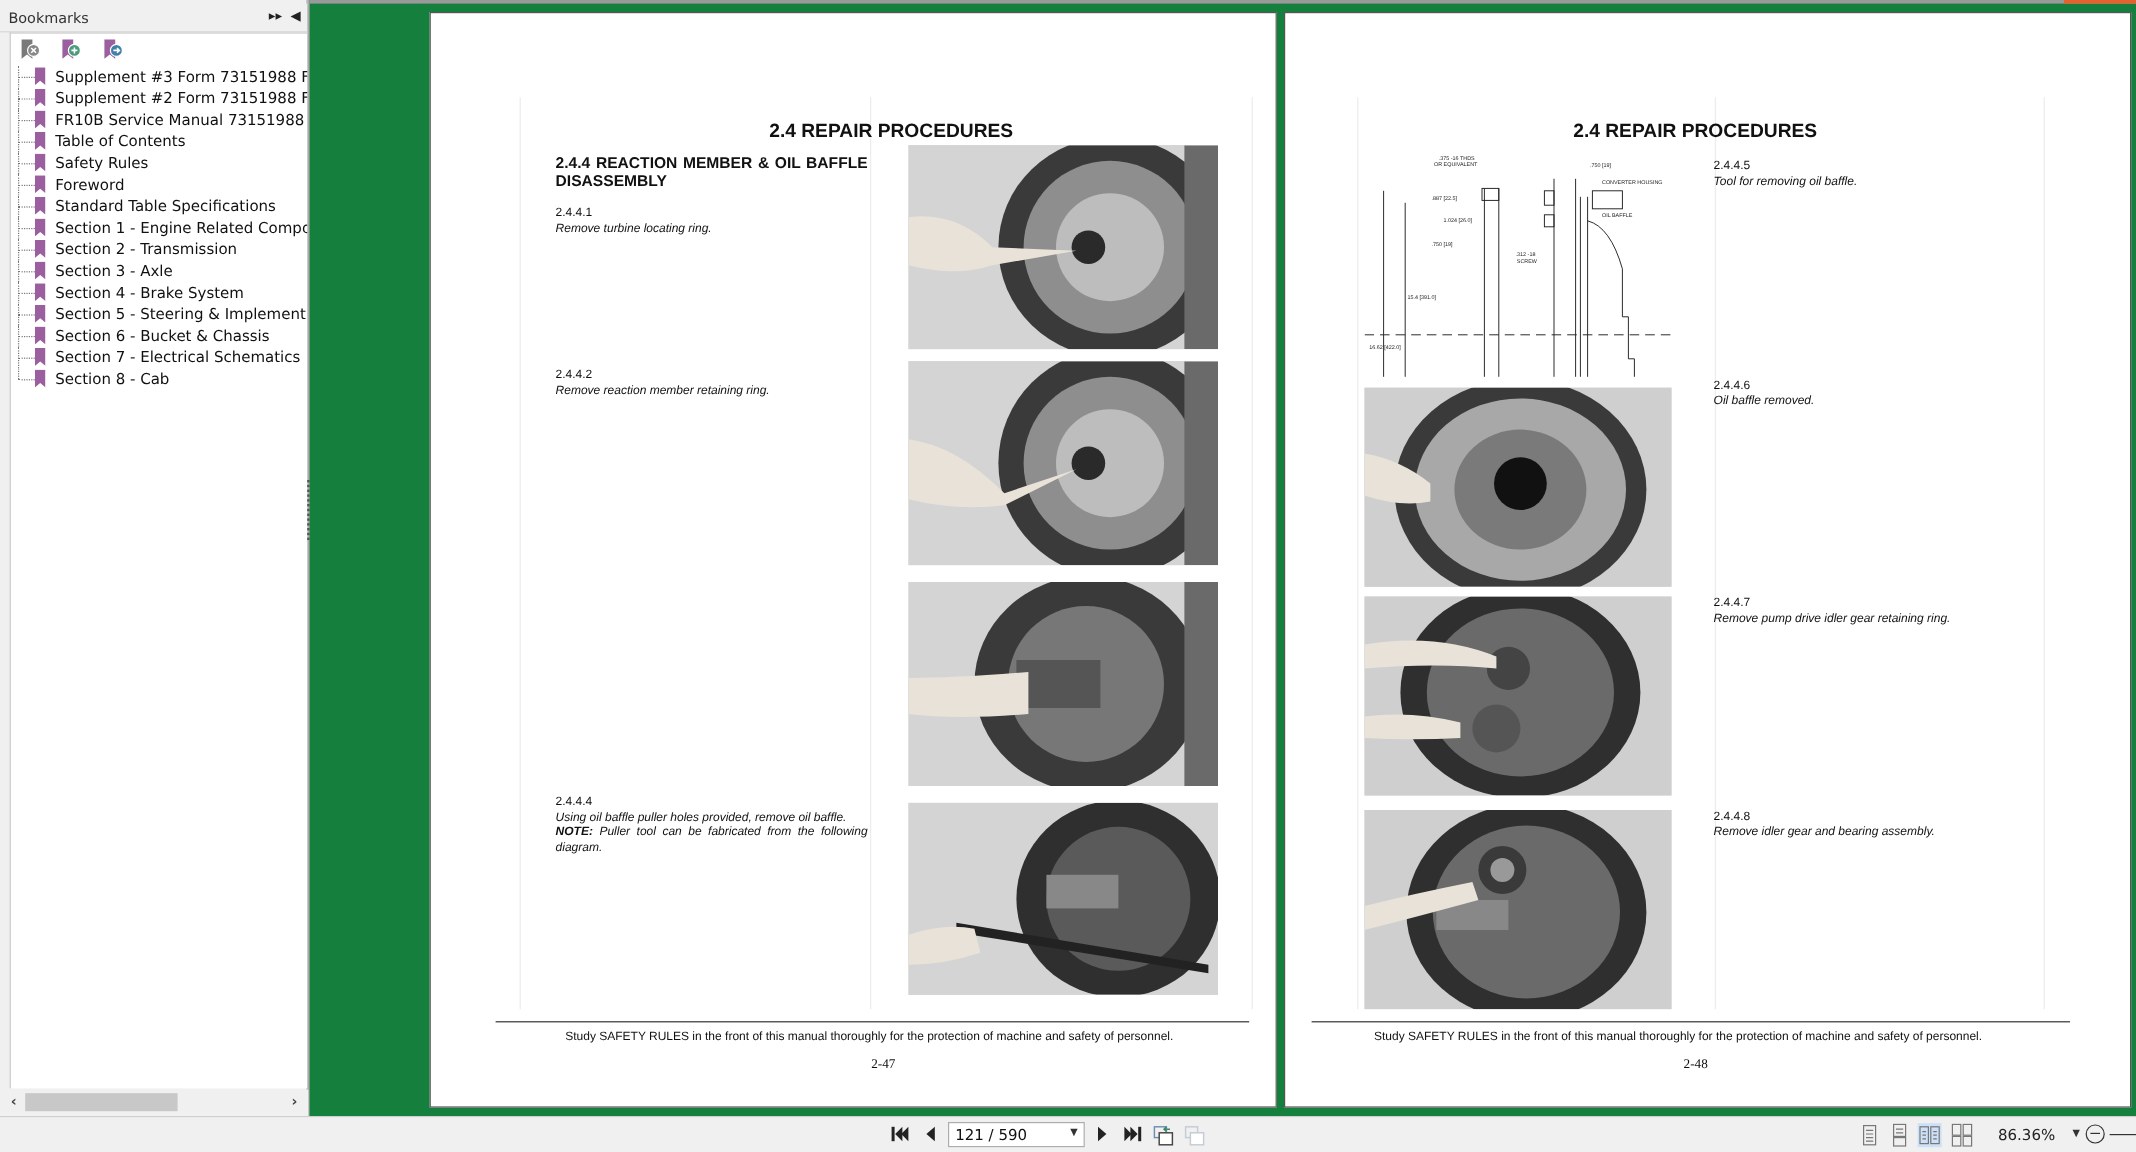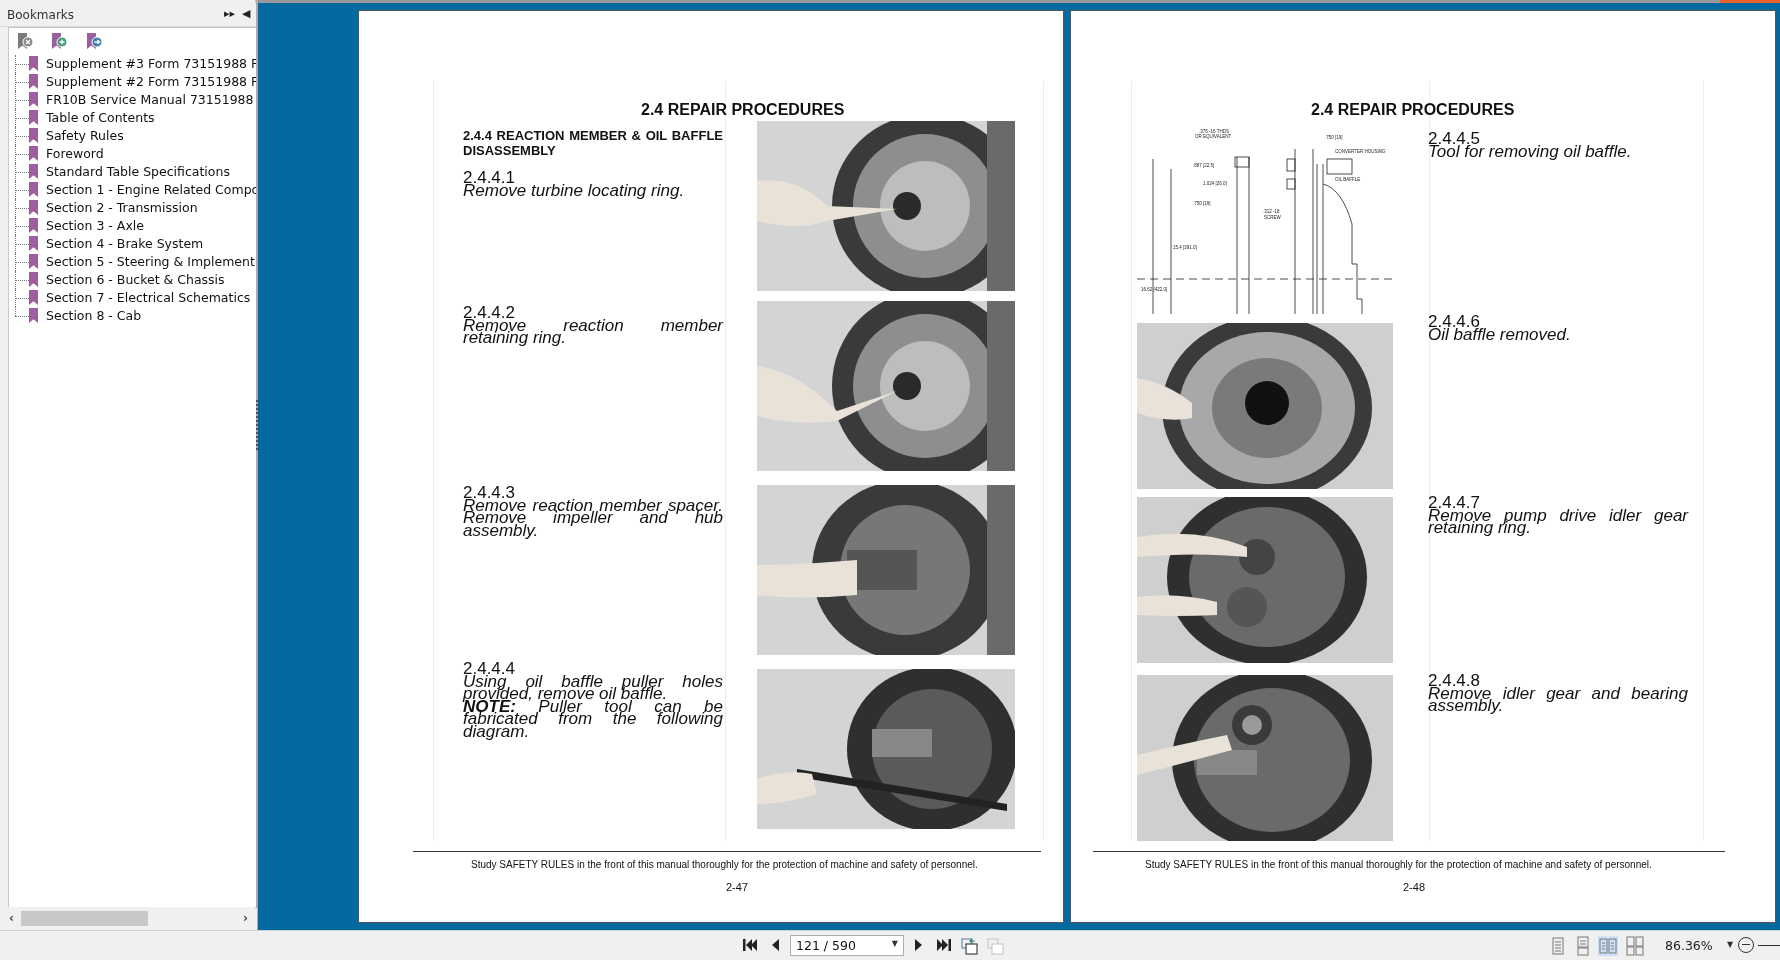--- a/index.html
+++ b/index.html
@@ -20,37 +20,37 @@
   .bm-vline { position: absolute; left: 6px; top: 0; height: 100%; border-left: 1px dotted #777; }
   .bm-item:last-child .bm-vline { height: 9px; }
   .bm-flag { position: absolute; left: 20px; top: 1px; width: 9px; height: 15px; background: #9b5fa0; clip-path: polygon(0 0,100% 0,100% 100%,50% 75%,0 100%); }
   .bm-label { position: absolute; left: 37px; top: 1px; font-size: 12.5px; color: #111; }
   .sb-hscroll { position: absolute; left: 0; top: 880px; width: 248px; height: 22px; background: #f0f0f0; }
   .hs-left, .hs-right { position: absolute; top: 3px; font-size: 12px; color: #444; font-weight: bold; cursor: pointer; }
   .hs-thumb { position: absolute; left: 12px; top: 3px; width: 127px; height: 15px; background: #c8c8c8; cursor: pointer; }
   .splitter { position: absolute; left: 256px; top: 400px; width: 4px; height: 50px; border-left: 2px dotted #555; cursor: col-resize; }
 
   
-  .docview { position: absolute; left: 258px; top: 0; width: 1522px; height: 930px; background: #0369a1; }
+  .docview { position: absolute; left: 258px; top: 0; width: 1522px; height: 930px; background: #15803d; }
   .top-strip { position: absolute; left: 0; top: 0; width: 100%; height: 3px; background: #9a9a9a; }
   .orange-mark { position: absolute; right: 0; top: 0; width: 60px; height: 3px; background: #e8612c; }
   .page { position: absolute; top: 10px; height: 913px; background: #fff; border: 1px solid #555; overflow: hidden; }
   .page.left { left: 100px; width: 706px; }
   .page.right { left: 812px; width: 706px; }
   .faint-v { position: absolute; top: 70px; height: 760px; border-left: 1px solid #ececec; }
   .page-title { position: absolute; font-family: "Liberation Sans", sans-serif; font-weight: bold; font-size: 16px; color: #111; }
   .sec-head { position: absolute; font-family: "Liberation Sans", sans-serif; font-weight: bold; font-size: 13px; color: #111; line-height: 15px; text-align: justify; }
-  .step { position: absolute; font-family: "Liberation Sans", sans-serif; font-size: 17px; color: #111; line-height: 12.5px; }
+  .step { position: absolute; font-family: "Liberation Sans", sans-serif; font-size: 10px; color: #111; line-height: 12.5px; }
   .step .num { display: block; }
   .step .txt { display: block; text-align: justify; font-style: italic; }
   .photo { position: absolute; background: #cfcfcf; overflow: hidden; }
   .photo svg { width: 100%; height: 100%; display: block; }
   .footer-rule { position: absolute; height: 1px; background: #333; }
   .footer-text { position: absolute; font-family: "Liberation Sans", sans-serif; font-size: 10px; color: #111; white-space: nowrap; }
-  .page-num { position: absolute; font-family: Liberation Sans, sans-serif; font-size: 11px; color: #111; text-align: center; }
+  .page-num { position: absolute; font-family: Liberation Serif, serif; font-size: 11px; color: #111; text-align: center; }
 
   
   .bottombar { position: absolute; left: 0; top: 930px; width: 1780px; height: 30px; background: #f0f0f0; border-top: 1px solid #d0d0d0; }
   .nav-btn { position: absolute; top: 7px; font-size: 14px; color: #222; cursor: pointer; line-height: 14px; }
   .page-box { position: absolute; left: 790px; top: 4px; width: 114px; height: 21px; background: #fff; border: 1px solid #adadad; font-size: 12.5px; color: #111; padding: 2px 5px; cursor: text; }
   .page-box .caret { position: absolute; right: 5px; top: 3px; font-size: 8px; color: #333; }
   .tb-icon { position: absolute; top: 5px; width: 20px; height: 20px; cursor: pointer; }
   .view-btn { position: absolute; top: 5px; width: 20px; height: 20px; cursor: pointer; }
   .view-btn.active { background: #cce0f7; }
   .zoom-val { position: absolute; left: 1665px; top: 7px; font-size: 12.5px; color: #222; }
@@ -207,24 +207,20 @@
       <div class="page-title" style="left:282px; top:90px">2.4 REPAIR PROCEDURES</div>
       <div class="sec-head" style="left:104px; top:117px; width:260px">2.4.4 REACTION MEMBER &amp; OIL BAFFLE DISASSEMBLY</div>
 
       <div class="step" style="left:104px; top:161px; width:260px">
         <span class="num">2.4.4.1</span>
         <span class="txt">Remove turbine locating ring.</span>
       </div>
       <div class="step" style="left:104px; top:296px; width:260px">
         <span class="num">2.4.4.2</span>
         <span class="txt">Remove reaction member retaining ring.</span>
-      </div>
-      <div class="step" style="left:104px; top:476px; width:260px">
-        <span class="num">2.4.4.3</span>
-        <span class="txt">Remove reaction member spacer. Remove impeller and hub assembly.</span>
       </div>
       <div class="step" style="left:104px; top:652px; width:260px">
         <span class="num">2.4.4.4</span>
         <span class="txt">Using oil baffle puller holes provided, remove oil baffle.</span>
         <span class="txt"><b>NOTE:</b><span> Puller tool can be fabricated from the following diagram.</span></span>
       </div>
 
       <div class="photo" style="left:398px; top:110px; width:258px; height:170px">
         <svg viewBox="0 0 258 170" preserveAspectRatio="none">
             <rect width="258" height="170" fill="#d4d4d4"></rect>

